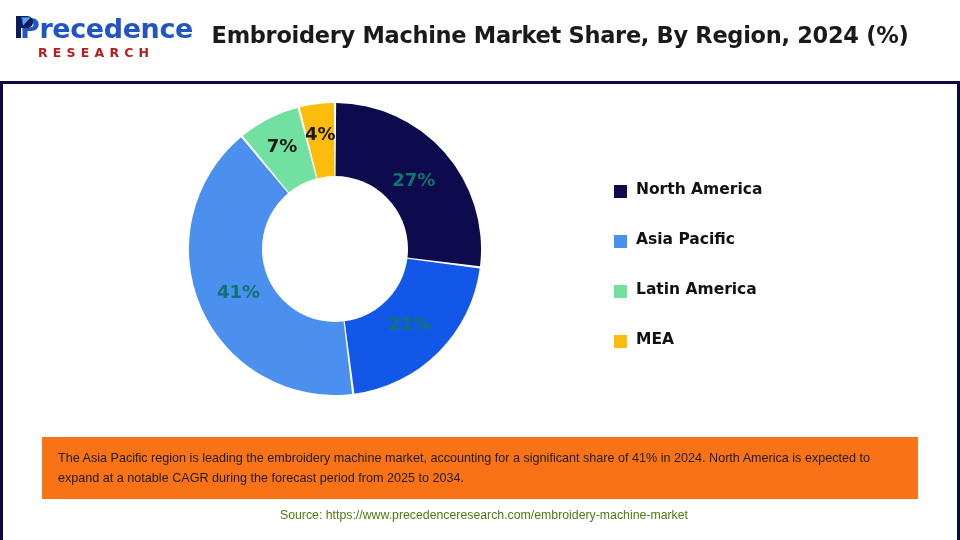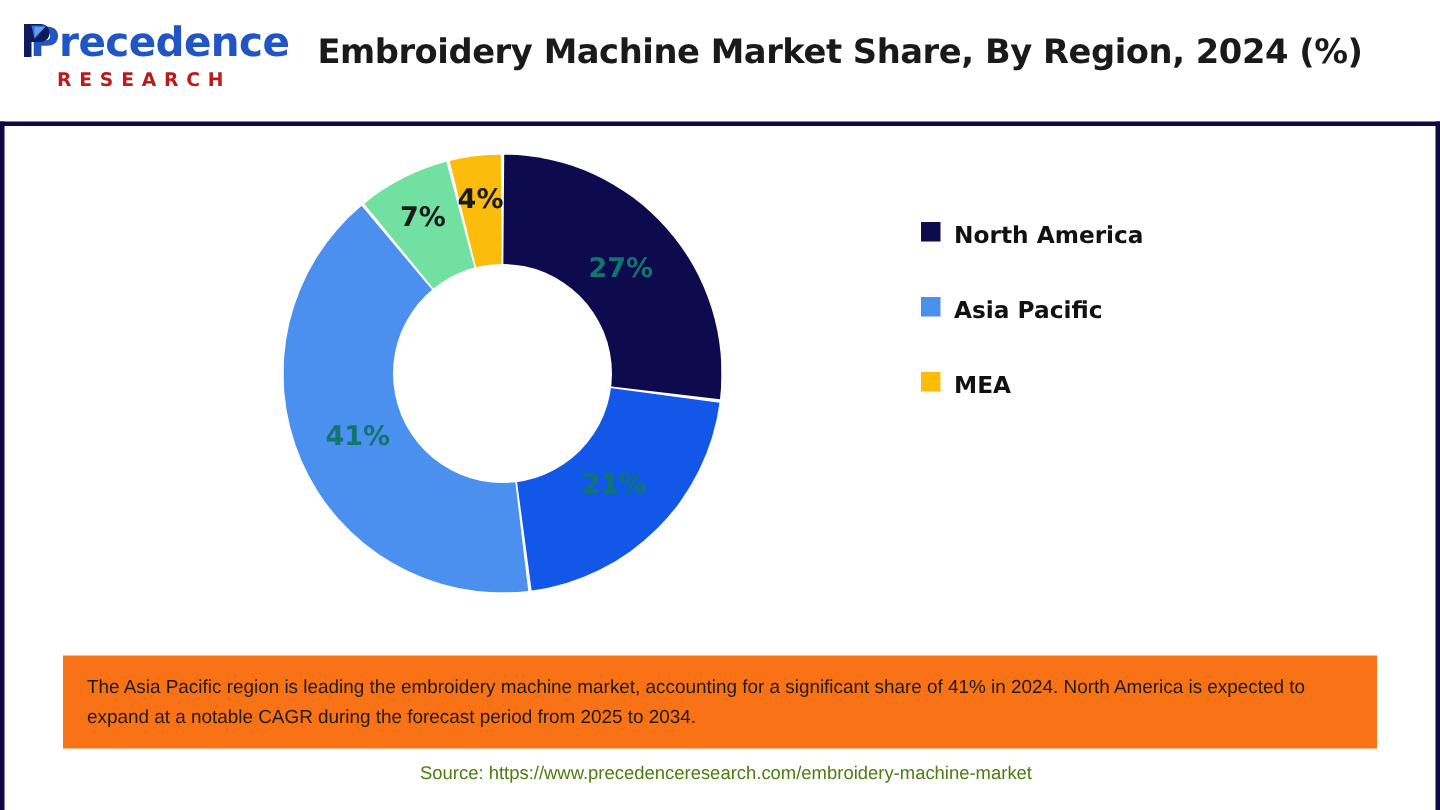--- a/index.html
+++ b/index.html
@@ -146,21 +146,21 @@
 
   
   #legend {
     position: absolute;
     left: 614px;
     top: 64px;
     width: 280px;
   }
   .legend-row {
     display: flex;
-    align-items: flex-start;
+    align-items: flex-end;
     height: 50px;
   }
   .legend-swatch {
     width: 13px;
     height: 13px;
     margin-right: 9px;
     flex: 0 0 auto;
   }
   .legend-label {
     font-family: "DejaVu Sans", sans-serif;
@@ -249,20 +249,24 @@
     <div id="legend">
         <div class="legend-row">
           <span class="legend-swatch" style="background: rgb(13, 10, 77);"></span>
           <span class="legend-label">North America</span>
         </div>
         <div class="legend-row">
           <span class="legend-swatch" style="background: rgb(75, 144, 239);"></span>
           <span class="legend-label">Asia Pacific</span>
         </div>
         <div class="legend-row">
+          <span class="legend-swatch" style="background: rgb(114, 224, 160);"></span>
+          <span class="legend-label">Latin America</span>
+        </div>
+        <div class="legend-row">
           <span class="legend-swatch" style="background: rgb(251, 188, 11);"></span>
           <span class="legend-label">MEA</span>
         </div>
       </div>
   </div>
 
   <div id="caption-box">
     <div id="caption-text">The Asia Pacific region is leading the embroidery machine market, accounting for a significant share of 41% in 2024. North America is expected to expand at a notable CAGR during the forecast period from 2025 to 2034.</div>
   </div>
 

